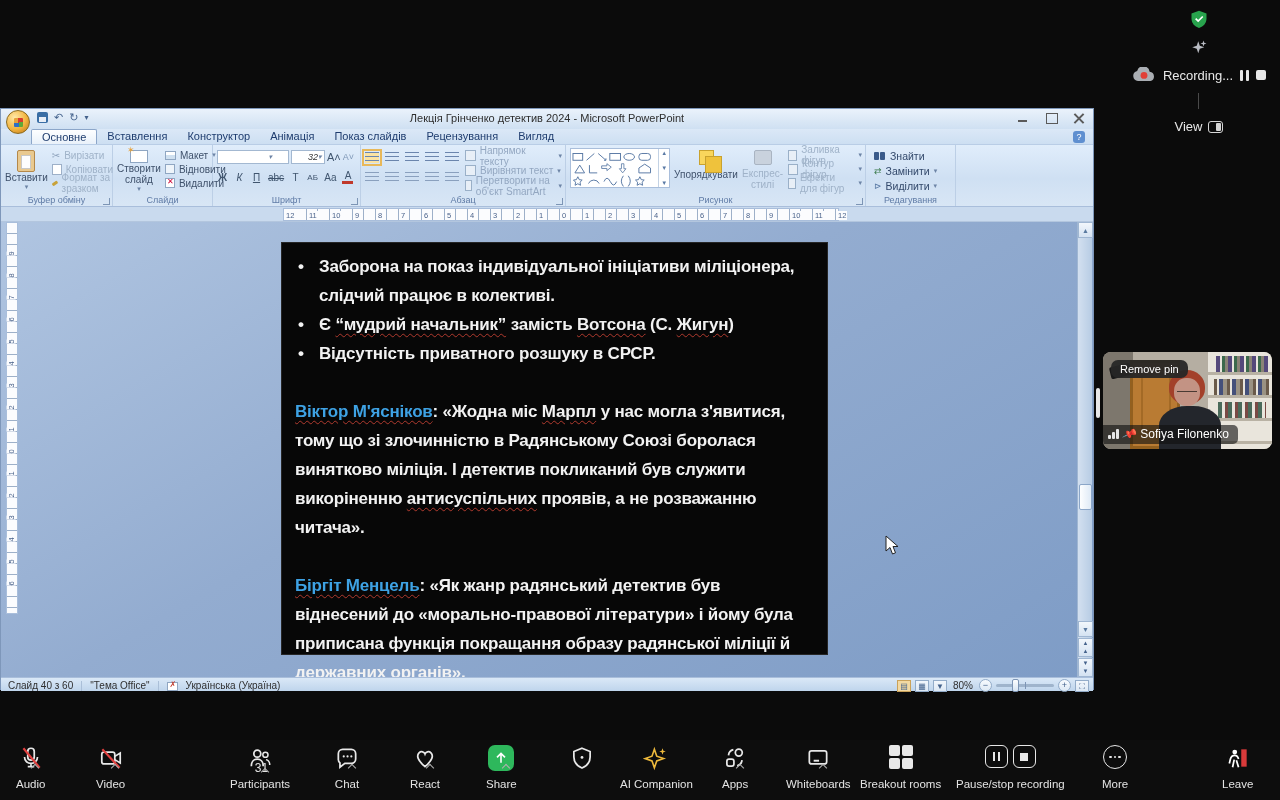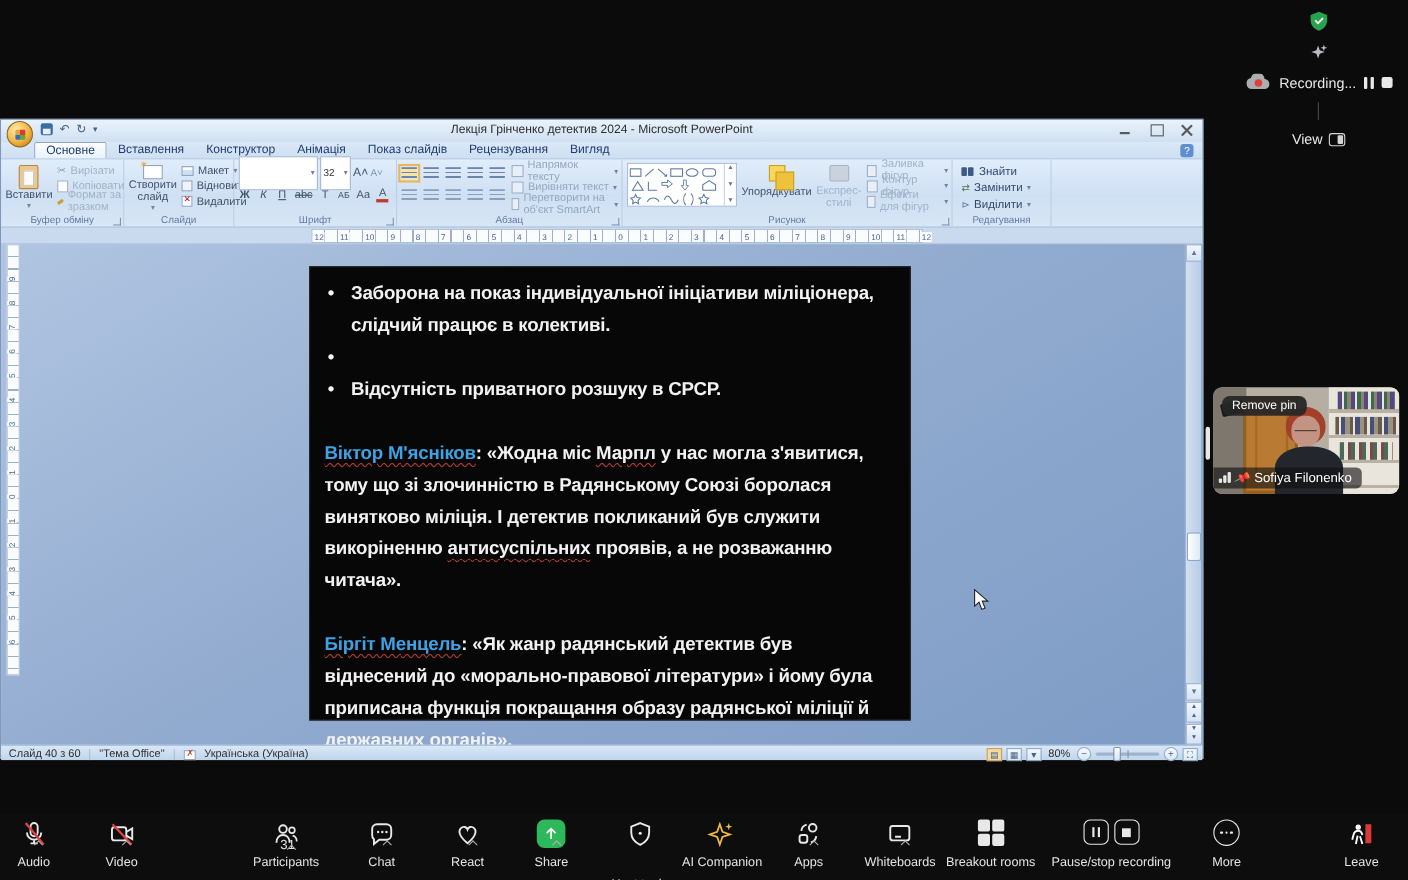--- a/index.html
+++ b/index.html
@@ -61,21 +61,21 @@
 
   .g-slides { width:100px; display:flex; gap:4px; }
   .slideicon { width:18px; height:20px; background:#fff; border:1px solid #8fa6c2; position:relative; }
   .slideicon::after { content:"✶"; position:absolute; left:-4px; top:-6px; color:#e8a23a; font-size:9px; }
   .layic { width:11px; height:9px; border:1px solid #8fa6c2; background:linear-gradient(#fff 3px,#cfe0f0 3px); }
   .resic { width:10px; height:10px; border:1px solid #8fa6c2; background:#eef4fa; }
   .delic { width:10px; height:10px; border:1px solid #8fa6c2; background:#fff; position:relative; }
   .delic::after { content:"✕"; position:absolute; left:1px; top:-2px; color:#c03; font-size:8px; }
 
   .g-font { width:148px; }
-  .combo { height:31px; background:#fff; border:1px solid #a3b8d1; font-size:9px; color:#333; display:inline-flex; align-items:center; justify-content:space-between; padding:0 2px; cursor:pointer; }
+  .combo { height:14px; background:#fff; border:1px solid #a3b8d1; font-size:9px; color:#333; display:inline-flex; align-items:center; justify-content:space-between; padding:0 16px; cursor:pointer;font-style:italic; }
   .fbtn { display:inline-block; min-width:11px; text-align:center; font-size:10px; color:#40556e; cursor:pointer; }
   .fb-b { font-weight:bold; } .fb-i { font-style:italic; } .fb-u { text-decoration:underline; } .fb-s { text-decoration:line-through; }
   .fb-col { border-bottom:3px solid #c0392b; }
   .aa-big { font-size:11px; color:#40556e; } .aa-sm { font-size:9px; color:#7d95b5; }
 
   .g-par { width:205px; display:flex; gap:6px; }
   .icl { width:14px; height:11px; background:repeating-linear-gradient(to bottom,#6b85ad 0 1.5px,transparent 1.5px 4px); cursor:pointer; }
   .icl.hl { outline:2px solid #e8b85a; outline-offset:1px; background-color:#fbe3a3; }
   .alnrow .icl { background:repeating-linear-gradient(to bottom,#8aa0be 0 1.5px,transparent 1.5px 4px); }
   .parlabels { font-size:10px; color:#93a7c1; }
@@ -487,20 +487,21 @@
           <span class="rnumv" style="top: 356px;">6</span>
         </div>
 
       <div class="textbox">
         <div class="li">
           <span class="bmark">•</span>
           <span><span>Заборона на показ індивідуальної ініціативи міліціонера, слідчий працює в колективі.</span></span>
         </div>
         <div class="li">
           <span class="bmark">•</span>
+          <span><span>Є </span><span class="missp">“мудрий начальник”</span><span> замість </span><span class="missp">Вотсона</span><span> (С. </span><span class="missp">Жигун</span><span>)</span></span>
         </div>
         <div class="li">
           <span class="bmark">•</span>
           <span><span>Відсутність приватного розшуку в СРСР.</span></span>
         </div>
         <p class="quote">
           <span class="name">Віктор М'ясніков</span><span>: </span><span>«Жодна міс </span><span class="missp">Марпл</span><span> у нас могла з'явитися, тому що зі злочинністю в Радянському Союзі боролася винятково міліція. І детектив покликаний був служити викоріненню </span><span class="missp">антисуспільних</span><span> проявів, а не розважанню читача».</span>
         </p>
         <p class="quote">
           <span class="name">Біргіт Менцель</span><span>: </span><span>«Як жанр радянський детектив був віднесений до «морально-правової літератури» і йому була приписана функція покращання образу радянської міліції й державних органів».</span>

